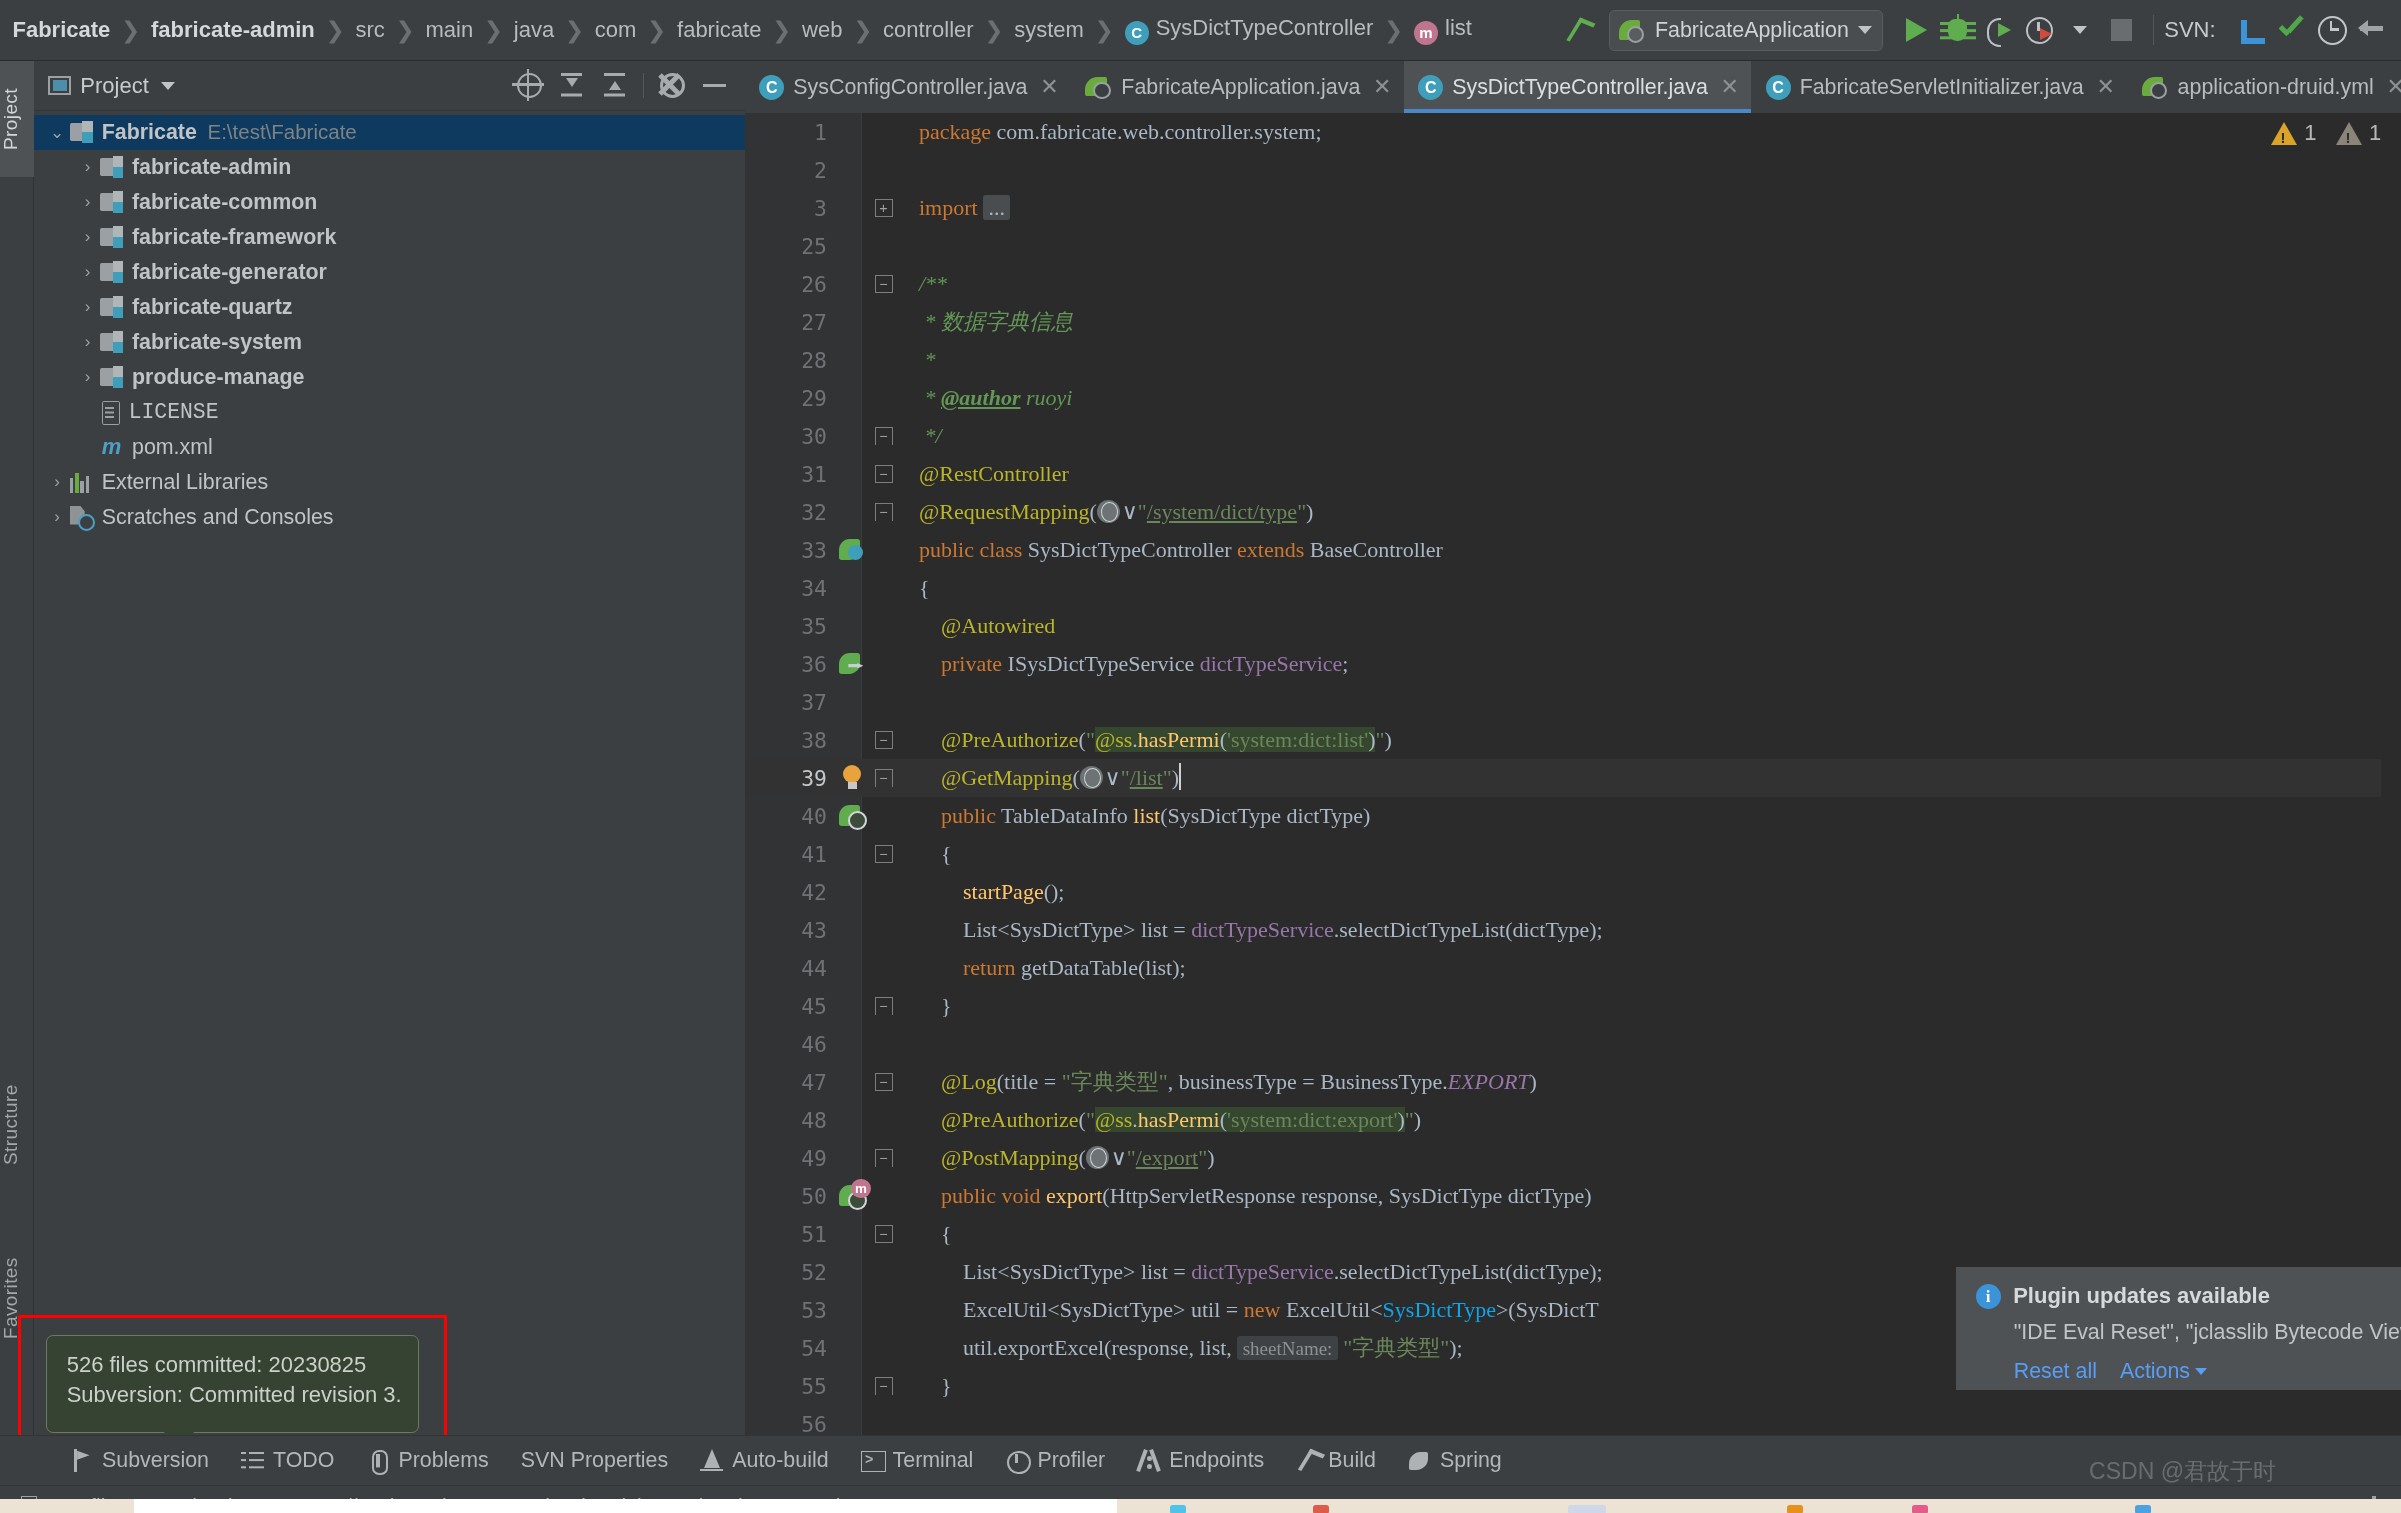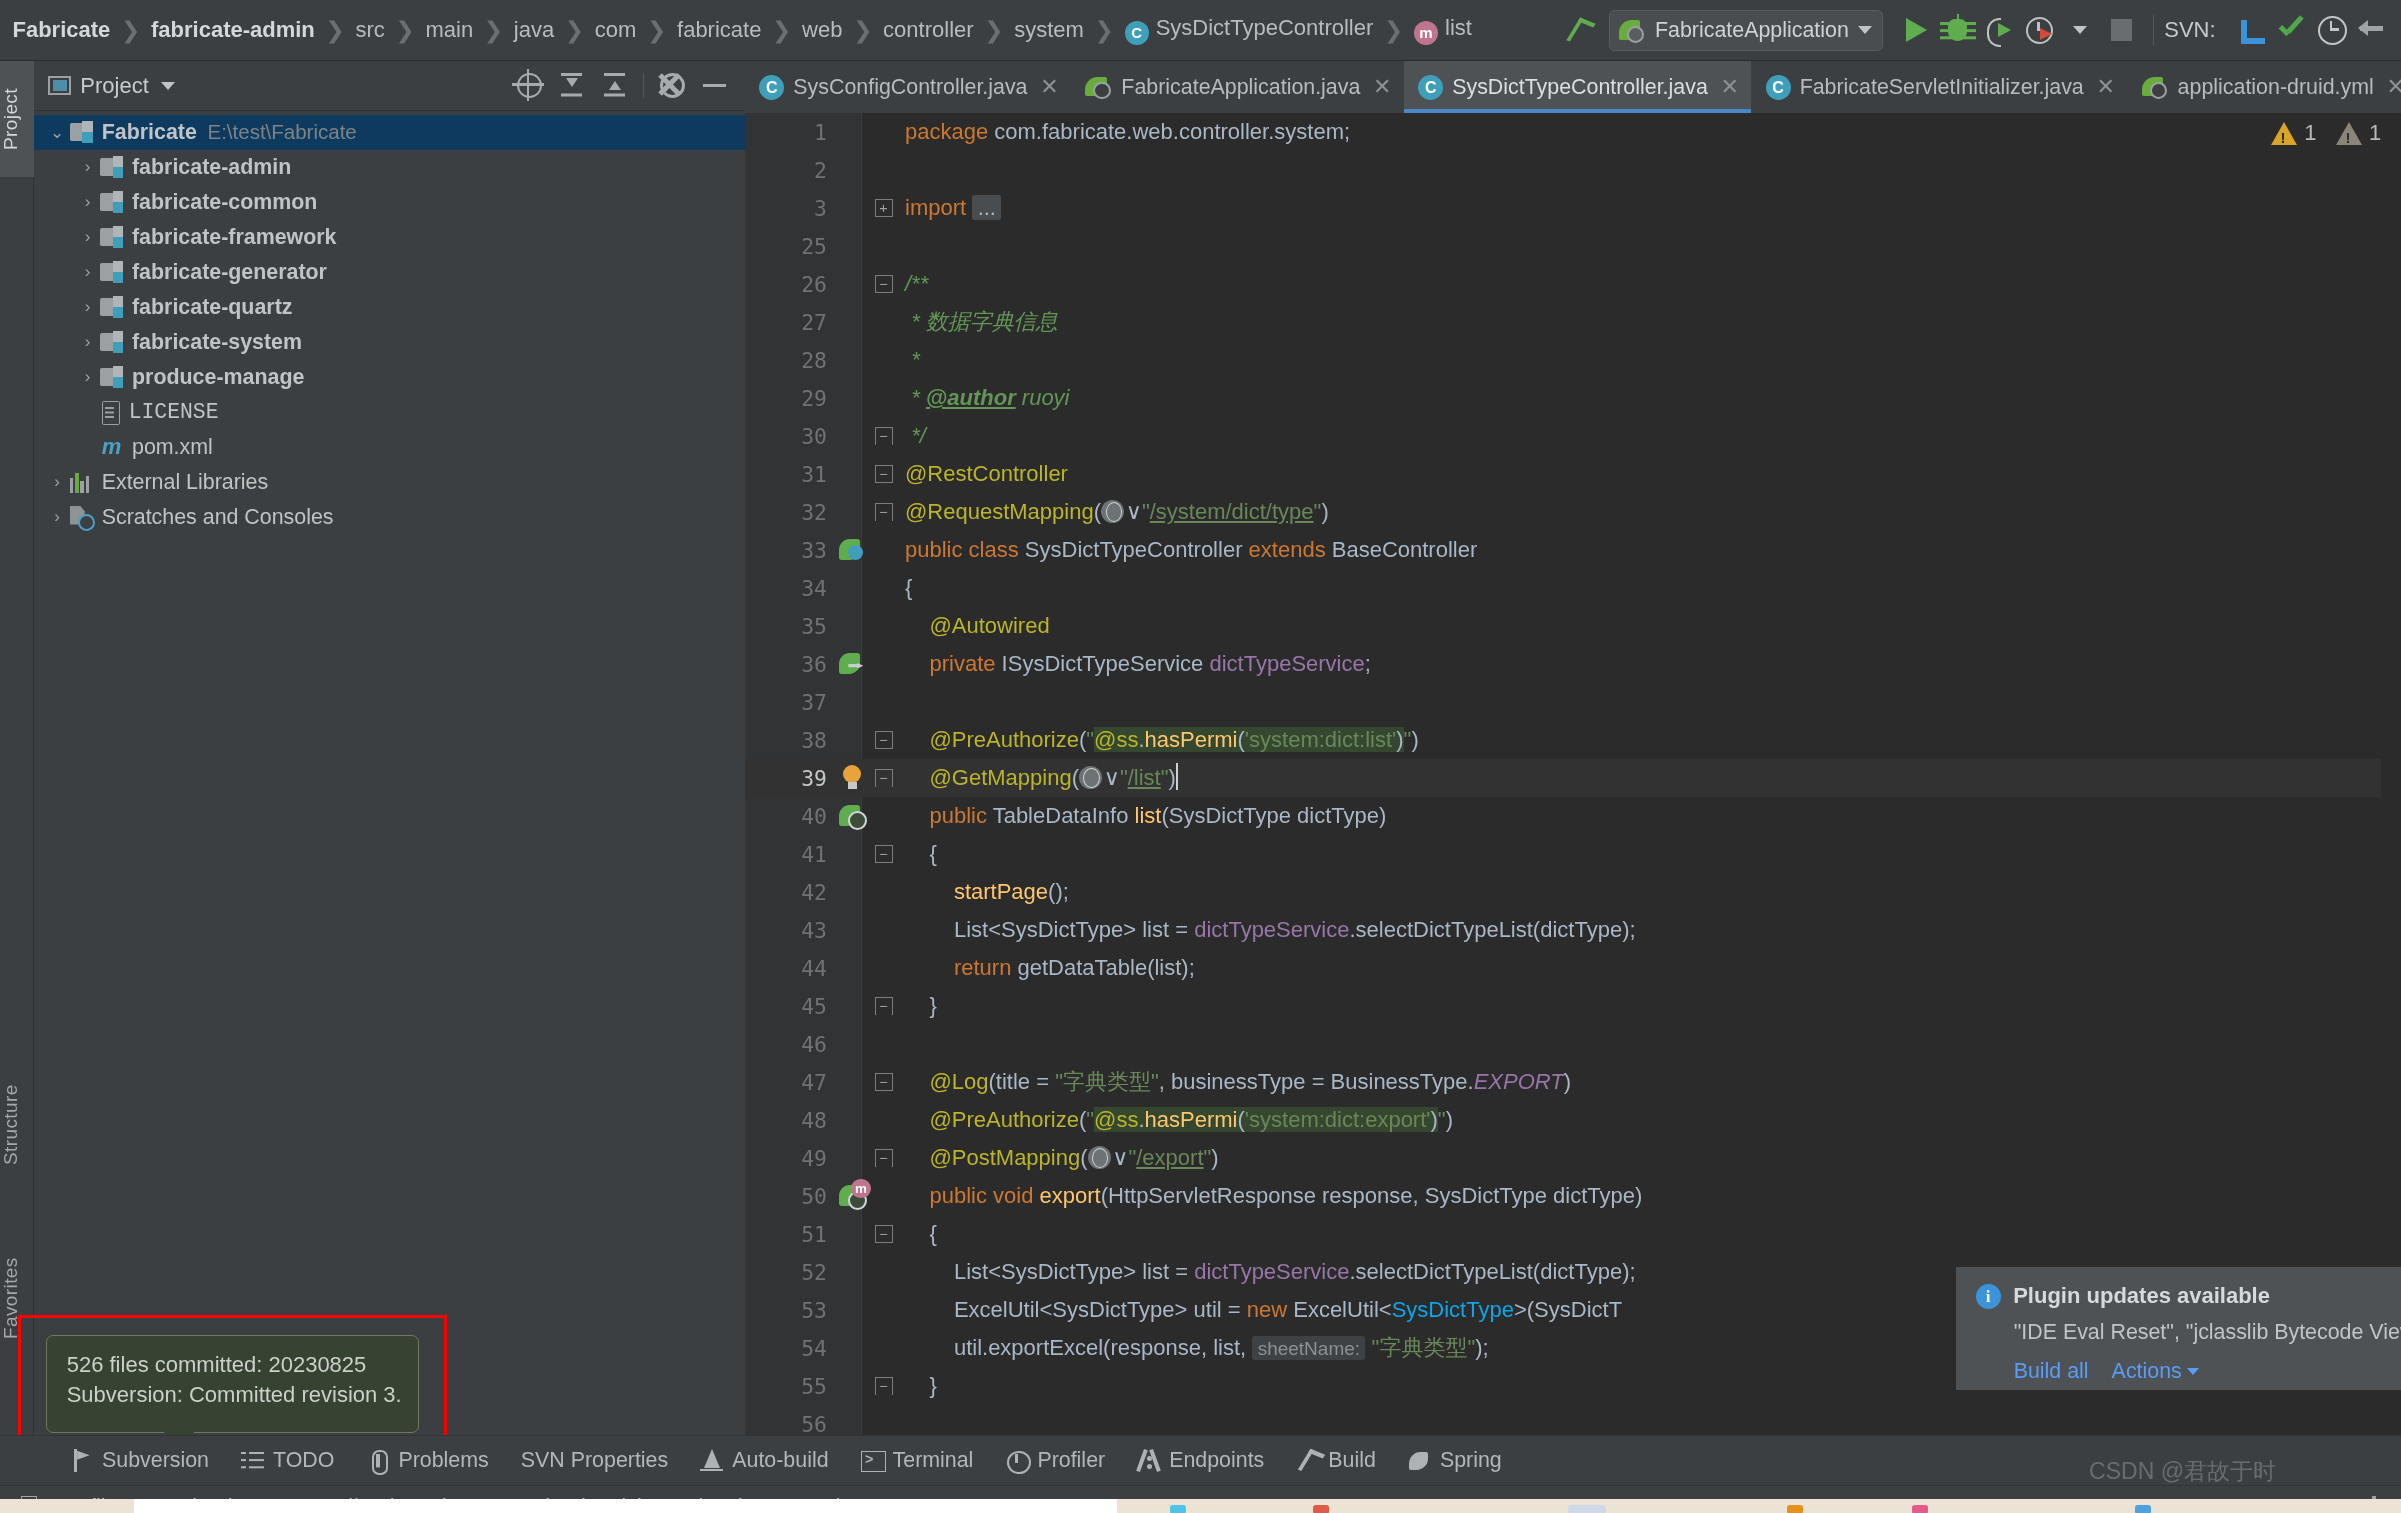--- a/index.html
+++ b/index.html
@@ -147,21 +147,21 @@
 
   .codearea { position: absolute; left:0; top:52px; right:0; bottom:0; background:#2b2b2b; overflow:hidden; }
   .gutter { position:absolute; left:0; top:0; width:116px; bottom:0; background:#313335; }
   .code-rows { position: absolute; left: 0; top: 0; right: 0; bottom: 0; }
   .crow { position: relative; height: 38px; display:flex; align-items:center; }
   .crow.hl { background: #323232; }
   .crow.hl .ln { color: #c5c8ca; }
   .ln { position:absolute; left:0; width:82px; text-align:right; font-family:"DejaVu Sans Mono", monospace; font-size:21.4px; color:#707376; }
   .gmark { position:absolute; left:88px; width:38px; height:38px; display:flex;align-items:center;justify-content:center; }
   .fold { position:absolute; left:125px; width:27px; height:38px; display:flex;align-items:center;justify-content:center; color:#8d9194; font-size:19px;}
-  .ctext { position:absolute; left:160px; font-family:Liberation Sans, sans-serif; font-size:22px; white-space:pre; color:#a9b7c6; line-height:38px;}
+  .ctext { position:absolute; left:174px; font-family:Liberation Serif, serif; font-size:22px; white-space:pre; color:#a9b7c6; line-height:38px;}
   .caret-col { position:absolute; left:116px; top:0; bottom:0; width:0.9px; background:#3a3d3f; }
 
   
   .kw { color:#cc7832; }
   .str { color:#6a8759; }
   .cmt { color:#629755; font-style:italic; }
   .cmt u { text-decoration: underline; font-weight:bold; }
   .ann { color:#bbb529; }
   .fld { color:#9876aa; }
   .mth { color:#ffc66d; }
@@ -688,21 +688,21 @@
     </div>
   </div>
 
   <div class="notif">
     <div class="notif-title">
       <div class="info-circle">i</div>
       <div>Plugin updates available</div>
     </div>
     <div class="notif-body">"IDE Eval Reset", "jclasslib Bytecode Viewe</div>
     <div class="notif-actions">
-      <div class="lnk">Build all</div>
+      <div class="lnk">Reset all</div>
       <div style="display:flex;align-items:center;">
         <span class="lnk">Actions</span>
         <span class="lnk-caret"></span>
       </div>
     </div>
   </div>
 
   <div class="redbox"></div>
   <div class="balloon">
     <div>526 files committed: 20230825</div>

